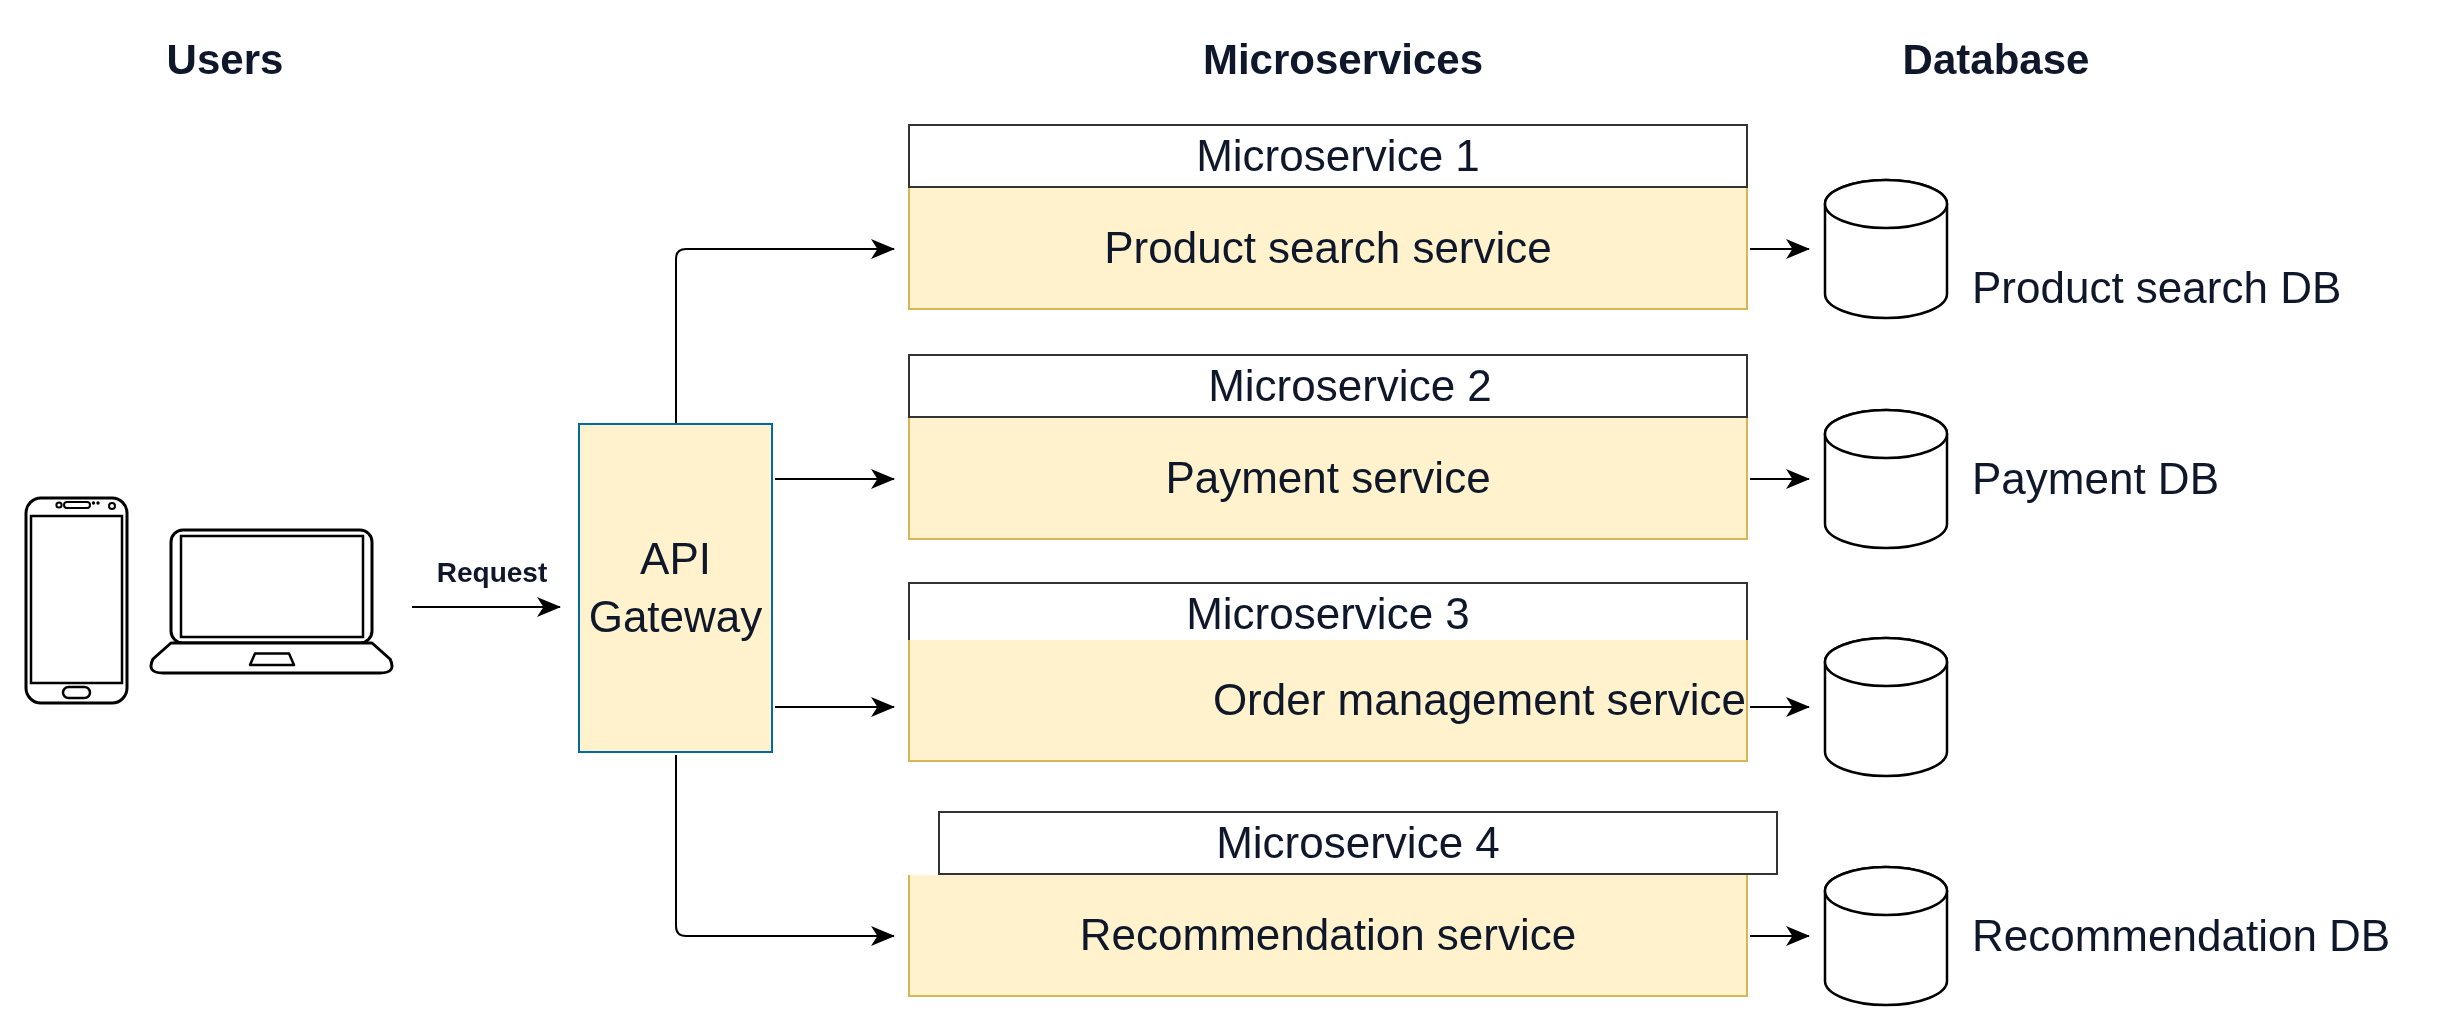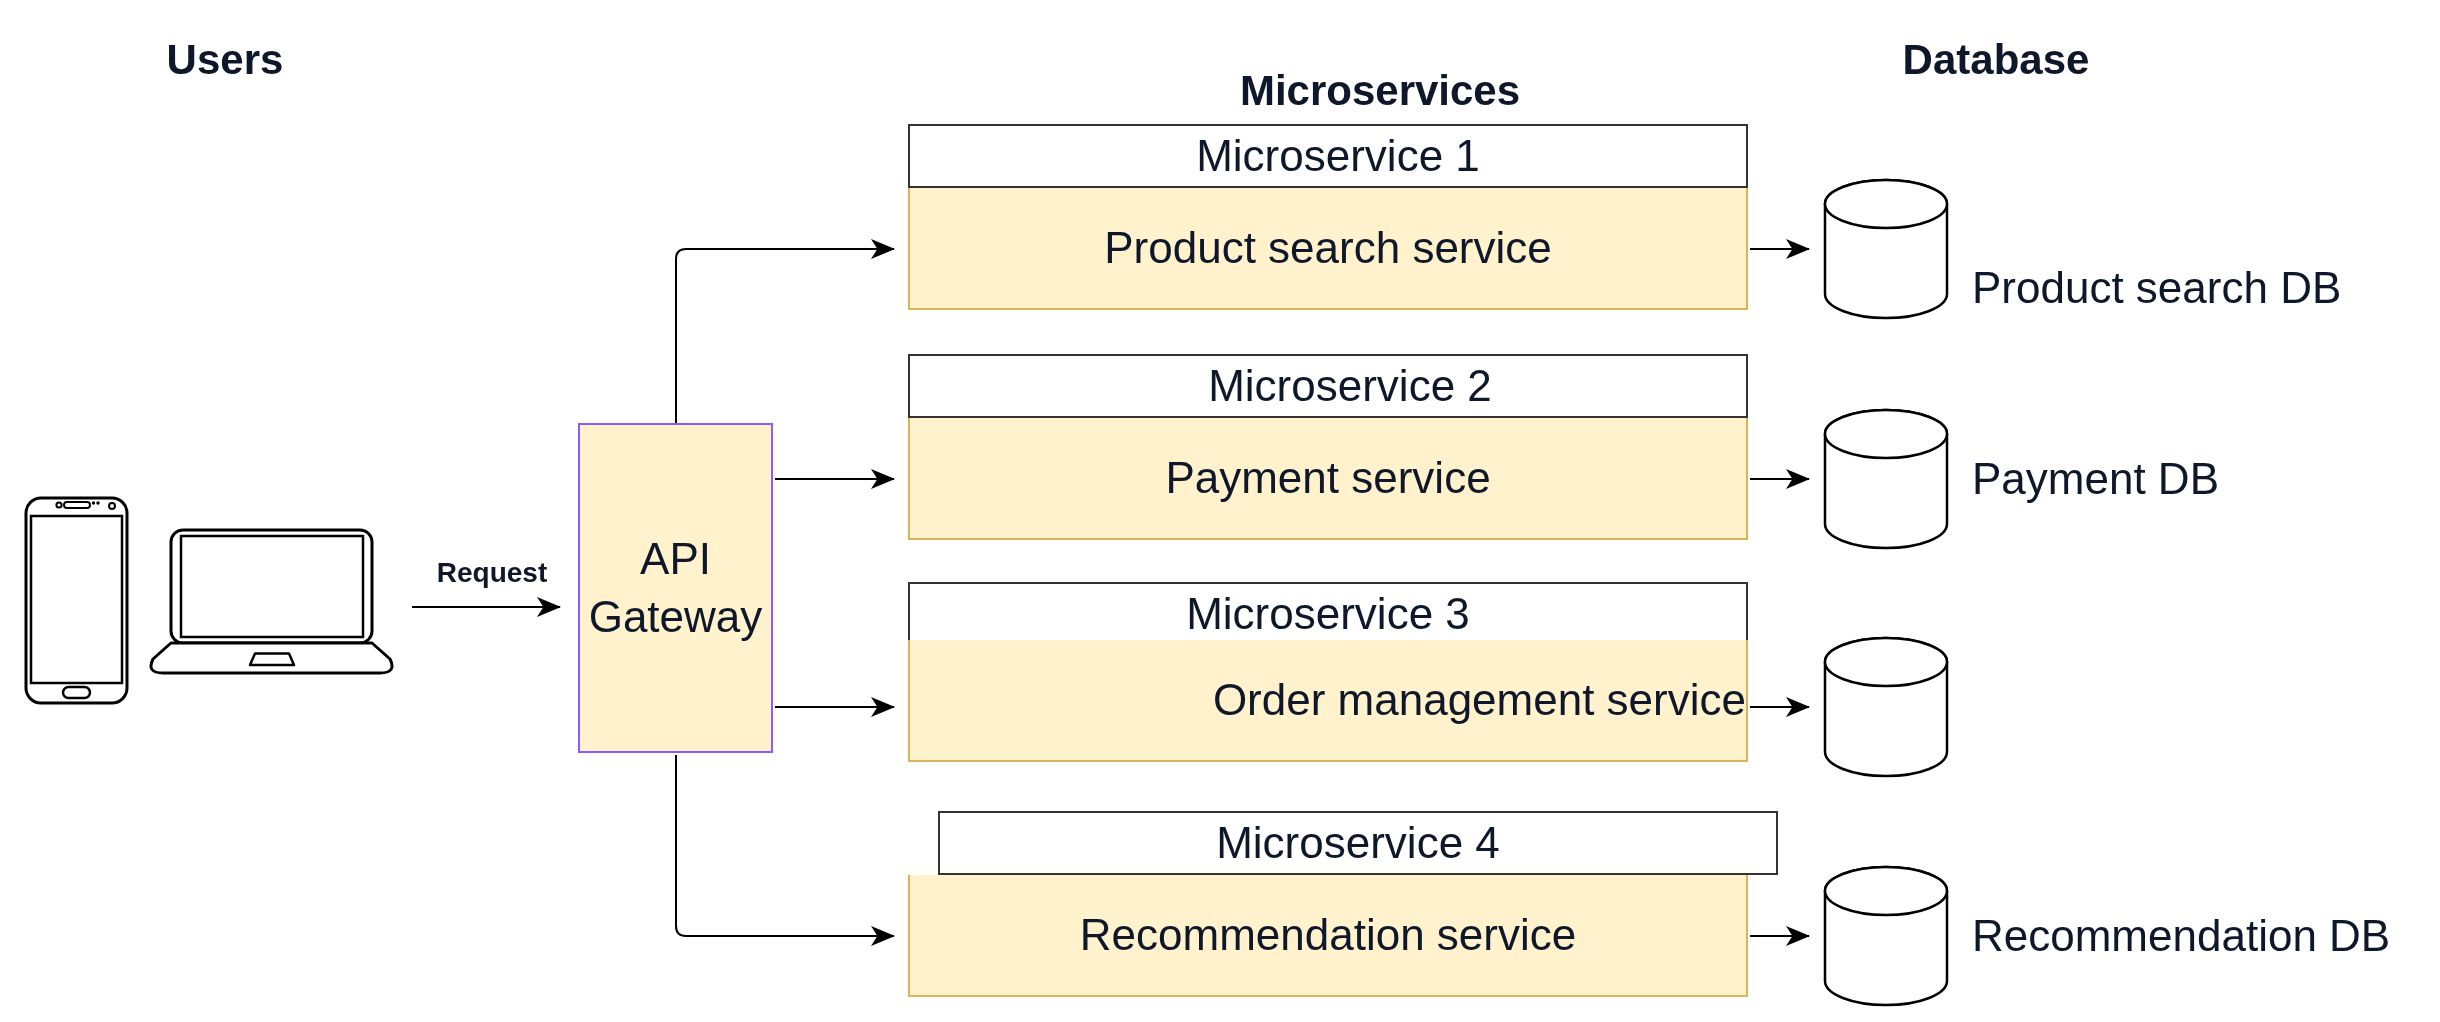--- a/index.html
+++ b/index.html
@@ -15,21 +15,21 @@
   .layer { position: absolute; left: 0; top: 0; }
   .col-header {
     position: absolute;
     top: 36px;
     transform: translateX(-50%);
     font-size: 42px;
     font-weight: bold;
     white-space: nowrap;
   }
   .hdr-users { left: 225px; }
-  .hdr-micro { left: 1380px; margin-top: 31px; }
+  .hdr-micro { left: 1343px; }
   .hdr-db { left: 1996px; }
 
   .ms-title {
     position: absolute;
     left: 908px;
     width: 840px;
     height: 64px;
     box-sizing: border-box;
     background: #ffffff;
     border: 2px solid #333333;
@@ -60,21 +60,21 @@
   .t4 { top: 811px; margin-left: 30px; } .b4 { top: 875px; }
 
   .gateway {
     position: absolute;
     left: 578px;
     top: 423px;
     width: 195px;
     height: 330px;
     box-sizing: border-box;
     background: #FFF2CC;
-    border: 2px solid #8b5cf6;
+    border: 2px solid #0369a1;
     display: flex;
     flex-direction: column;
     align-items: center;
     justify-content: center;
     font-size: 44px;
     line-height: 58px;
     text-align: center;
   }
 
   .request-label {

